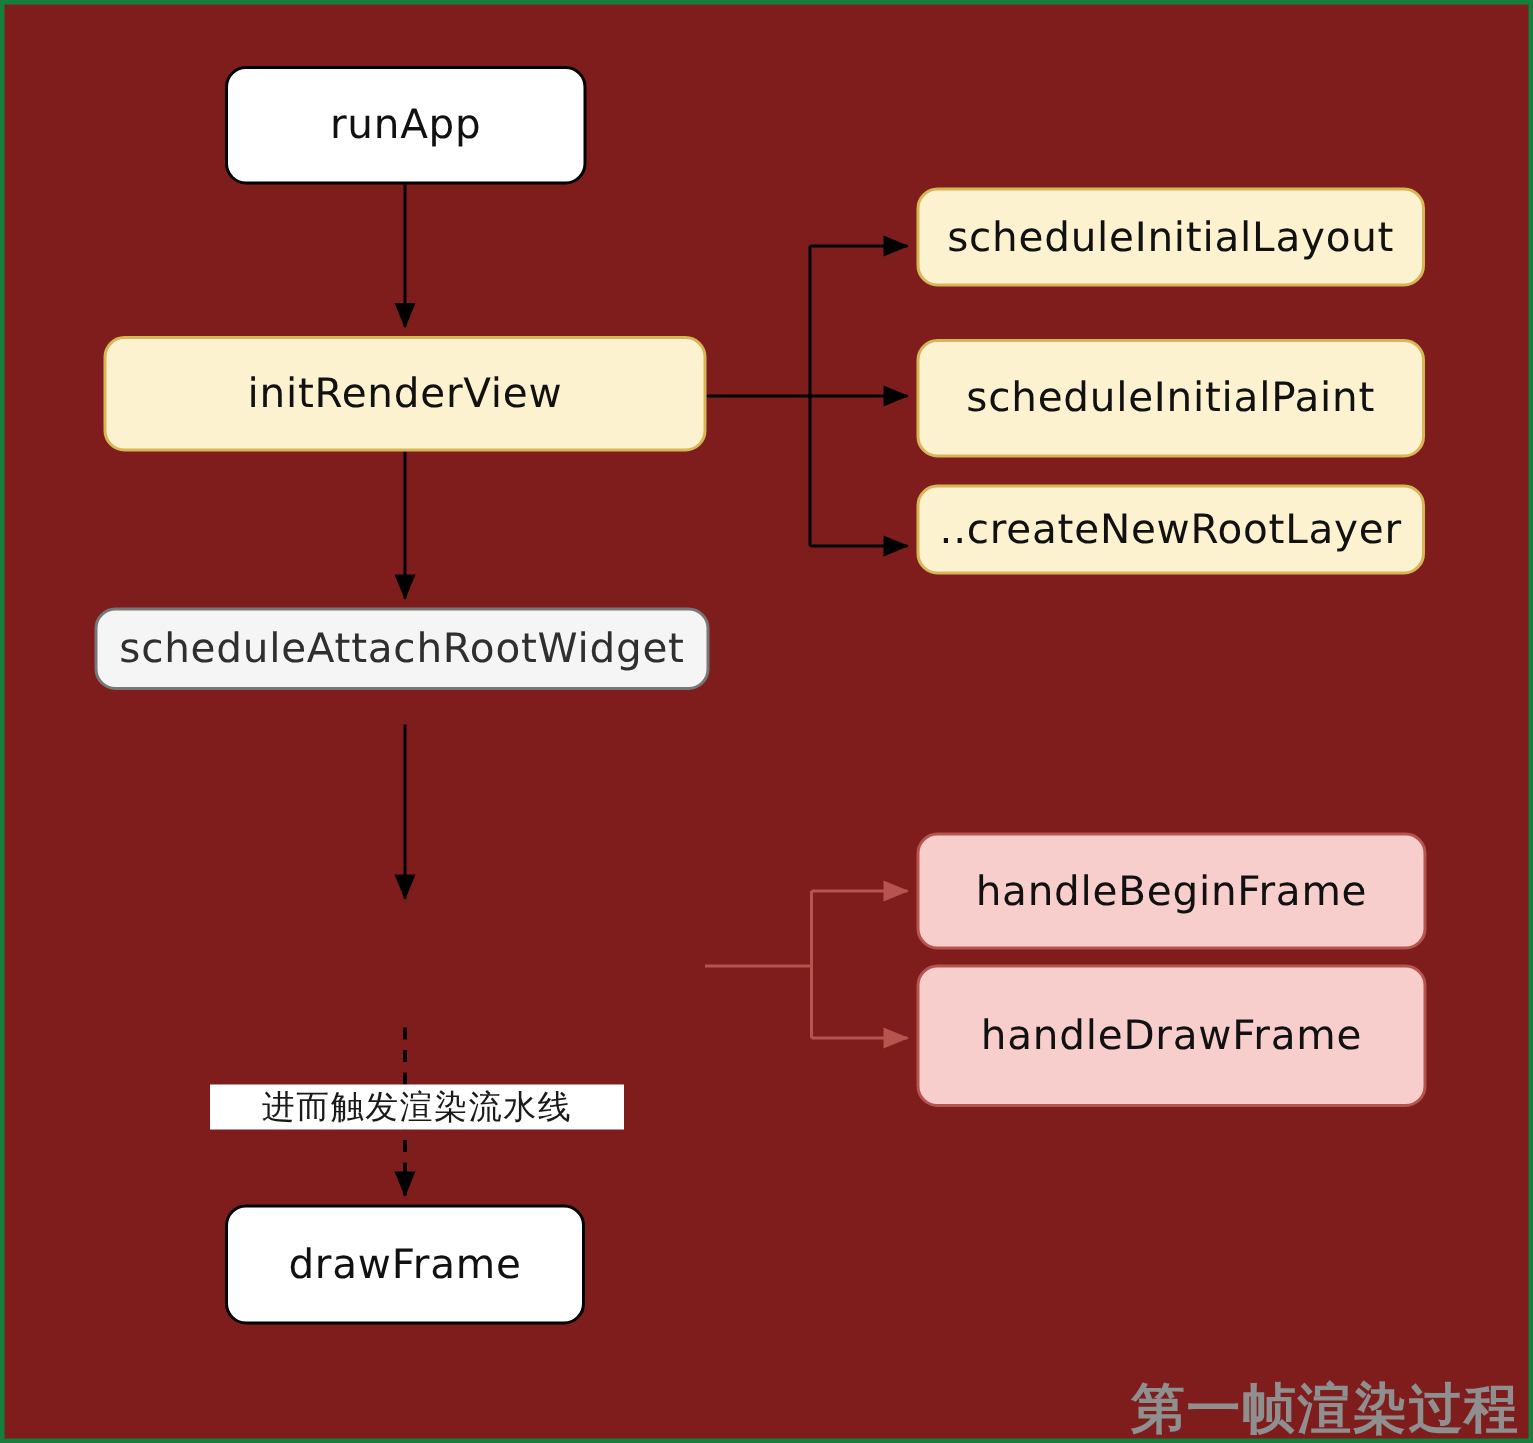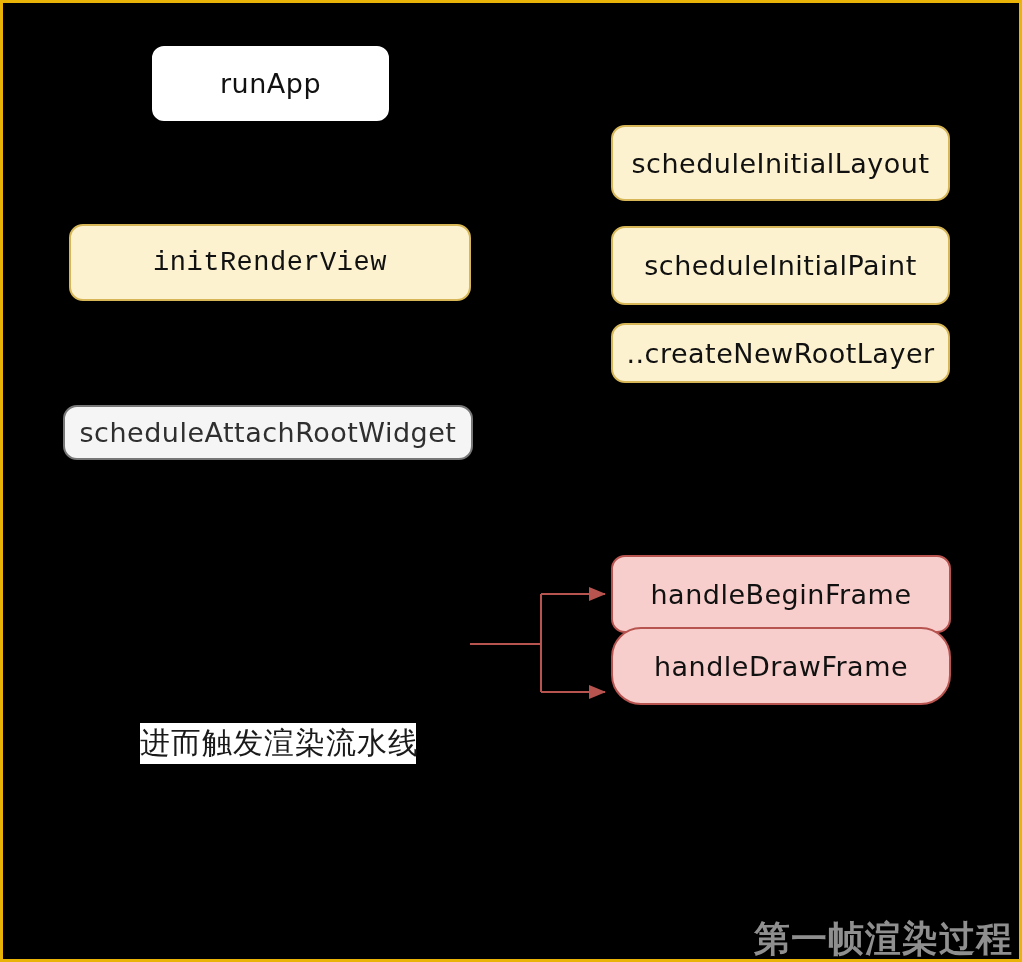--- a/index.html
+++ b/index.html
@@ -3,22 +3,22 @@
 <meta charset="utf-8">
 <style>
   * { margin: 0; padding: 0; box-sizing: border-box; }
   html, body { background: #ffffff; }
   body { font-family: "DejaVu Sans", "Liberation Sans", sans-serif; }
 
   .canvas {
     position: relative;
     width: 1022px;
     height: 962px;
-    background: #000000;
-    border: 3px solid #eab308;
+    background: #7f1d1d;
+    border: 3px solid #15803d;
     overflow: hidden;
   }
 
   .arrows {
     position: absolute;
     left: 0; top: 0;
     width: 1022px; height: 962px;
     pointer-events: none;
   }
 
@@ -35,36 +35,36 @@
     white-space: nowrap;
   }
 
   .node.white  { background: #ffffff; border: 2px solid #000000; }
   .node.yellow { background: #fcf2cf; border: 2px solid #d6b656; }
   .node.gray   { background: #f5f5f5; border: 2px solid #777777; color: #2f2f2f; }
   .node.pink   { background: #f8cecc; border: 2px solid #b85450; }
 
   
   .n-runapp        { left: 147px; top:  41px; width: 241px; height: 79px; }
-  .n-initrender    { left:  66px; top: 221px; width: 402px; height: 77px; font-family: Liberation Mono, monospace; }
-  .n-schedlayout   { left: 608px; top: 122px; width: 339px; height: 76px; }
+  .n-initrender    { left:  66px; top: 221px; width: 402px; height: 77px; }
+  .n-schedlayout   { left: 608px; top: 122px; width: 339px; height: 66px; }
   .n-schedpaint    { left: 608px; top: 223px; width: 339px; height: 79px; }
   .n-createroot    { left: 608px; top: 320px; width: 339px; height: 60px; }
   .n-attachroot    { left:  60px; top: 402px; width: 410px; height: 55px; }
   .n-warmup        { left:  67px; top: 602px; width: 400px; height: 80px; }
   .n-beginframe    { left: 608px; top: 552px; width: 340px; height: 78px; }
-  .n-drawframehdl  { left: 608px; top: 624px; width: 340px; height: 78px; border-radius: 30px; }
+  .n-drawframehdl  { left: 608px; top: 640px; width: 340px; height: 95px; }
   .n-drawframe     { left: 147px; top: 800px; width: 240px; height: 80px; }
 
   .pipeline-note {
     position: absolute;
     left: 137px; top: 720px;
     width: 276px;
     text-align: center;
-    font-size: 30px;
+    font-size: 22px;
     color: #1a1a1a;
     background: #ffffff;
     letter-spacing: 1px;
     white-space: nowrap;
   }
 
   .caption {
     position: absolute;
     right: 6px; top: 912px;
     font-size: 36px;
@@ -125,19 +125,20 @@
 
   <div class="node yellow n-createroot">..createNewRootLayer</div>
 
   <div class="node gray n-attachroot">scheduleAttachRootWidget</div>
 
 
   <div class="node pink n-beginframe">handleBeginFrame</div>
 
   <div class="node pink n-drawframehdl">handleDrawFrame</div>
 
+  <div class="node white n-drawframe">drawFrame</div>
 
   <div class="pipeline-note">进而触发渲染流水线</div>
 
   <div class="caption">第一帧渲染过程</div>
   <div class="watermark">@稀土掘金技术社区</div>
 
 </div>
 
 </body></html>

